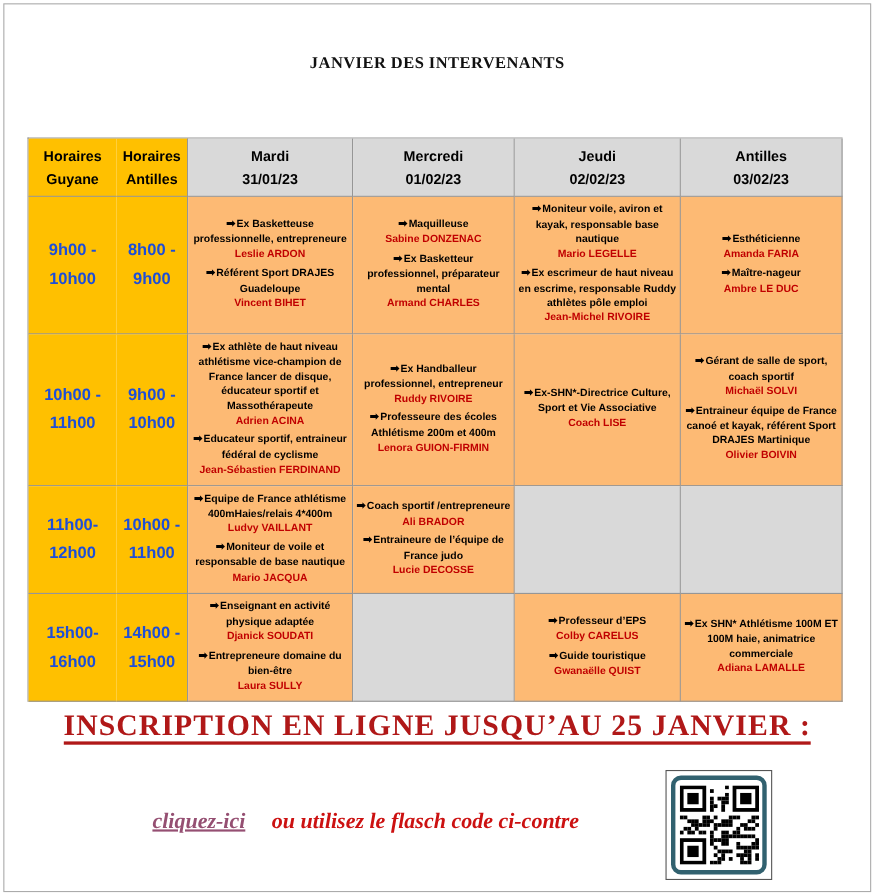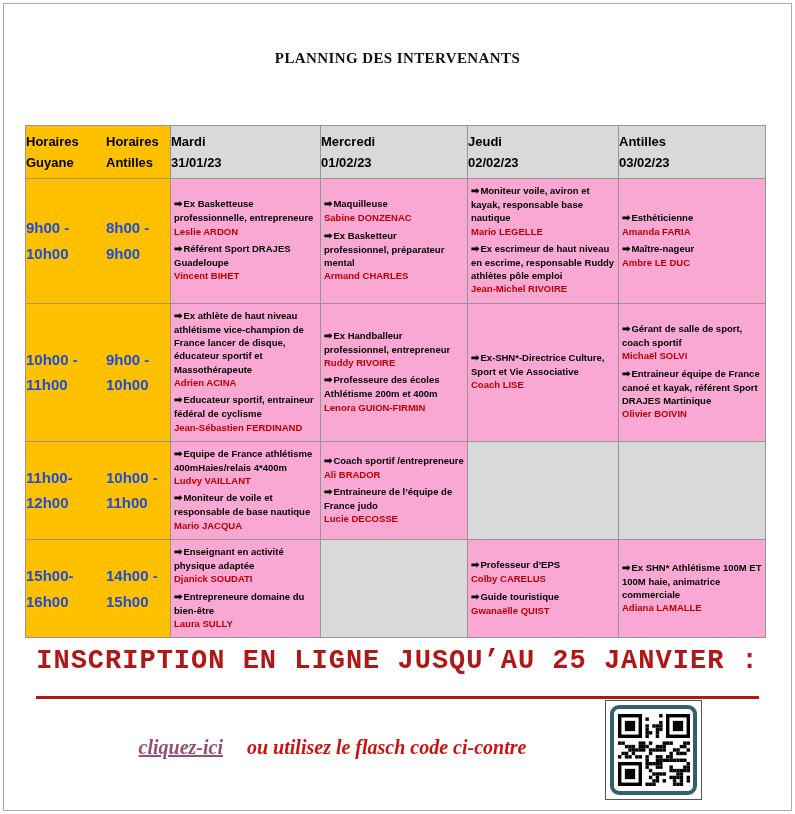--- a/index.html
+++ b/index.html
@@ -18,51 +18,51 @@
 
   table.planning {
     position:absolute; left:25px; top:125px; width:740px;
     border-collapse:separate; border-spacing:0; table-layout:fixed;
     border-top:1.5px solid var(--border-gray);
     border-left:1.5px solid var(--border-gray);
   }
   th, td {
     border-right:1.5px solid var(--border-gray);
     border-bottom:1.5px solid var(--border-gray);
-    vertical-align:middle; text-align:left;
+    vertical-align:middle; text-align:center;
   }
   th { height:53px; font-size:13px; font-weight:bold; color:#000; }
   th.day-h { background:var(--cell-gray); }
   th.day-h div { line-height:1.65; }
   th.time-h { background:var(--orange); white-space:pre-line; line-height:1.65; }
   th.time-h.first, td.time.first { border-right:none; }
 
   td.time {
     background:var(--orange); font-size:15px; font-weight:bold;
     white-space:pre-line; line-height:1.7; color:#1d4ed8;
   }
-  td.day-cell { background:#f9a8d4; padding:3px 3px; }
+  td.day-cell { background:#fdba74; padding:3px 3px; }
   td.day-cell.empty { background:var(--cell-gray); }
 
   tr.row-0 { height:112px; }
   tr.row-1 { height:125px; }
   tr.row-2 { height:82px; }
   tr.row-3 { height:90px; }
 
   .entry { margin:2px 0 4px 0; }
   .role { font-size:9.5px; font-weight:bold; line-height:1.4; color:#000; }
   .arrow { font-size:10px; margin-right:1px; }
   .name { font-size:9.5px; font-weight:bold; line-height:1.4; color:var(--name-red); }
 
   .inscription {
     position:absolute; top:644px; left:0; width:100%; text-align:center;
     font-family:"Liberation Serif", serif; font-weight:bold;
     font-size:27px; letter-spacing:1px; color:var(--title-red);
   }
-  .inscription span { border-bottom:3px solid var(--title-red); padding-bottom:20px;font-family:Liberation Mono, monospace; }
+  .inscription span { border-bottom:3px solid var(--title-red); padding-bottom:0; }
 
   .cta-line {
     position:absolute; top:736px; left:75px; width:515px; text-align:center;
     font-family:"Liberation Serif", serif; font-style:italic; font-weight:bold;
     font-size:20px; color:var(--line-red); white-space:nowrap;
   }
   .cta-line a { color:var(--link-purple); text-decoration:underline; cursor:pointer; }
   .cta-line .after { margin-left:24px; }
 
   .qr-frame {
@@ -73,21 +73,21 @@
     width:100%; height:100%; border:4px solid var(--qr-teal); border-radius:9px;
     display:flex; align-items:center; justify-content:center; background:#fff;
   }
   .qr-teal svg { display:block; }
 </style>
 </head>
 <body>
 
 <div class="page-border"></div>
 
-<h1 class="title">PLANNING DES INTERVENANTS</h1>
+<h1 class="title">JANVIER DES INTERVENANTS</h1>
 
 <table class="planning">
   <colgroup>
     <col style="width:80px">
       <col style="width:65px">
       <col style="width:150px">
     <col style="width:147px">
       <col style="width:151px">
       <col style="width:147px">
   </colgroup>

